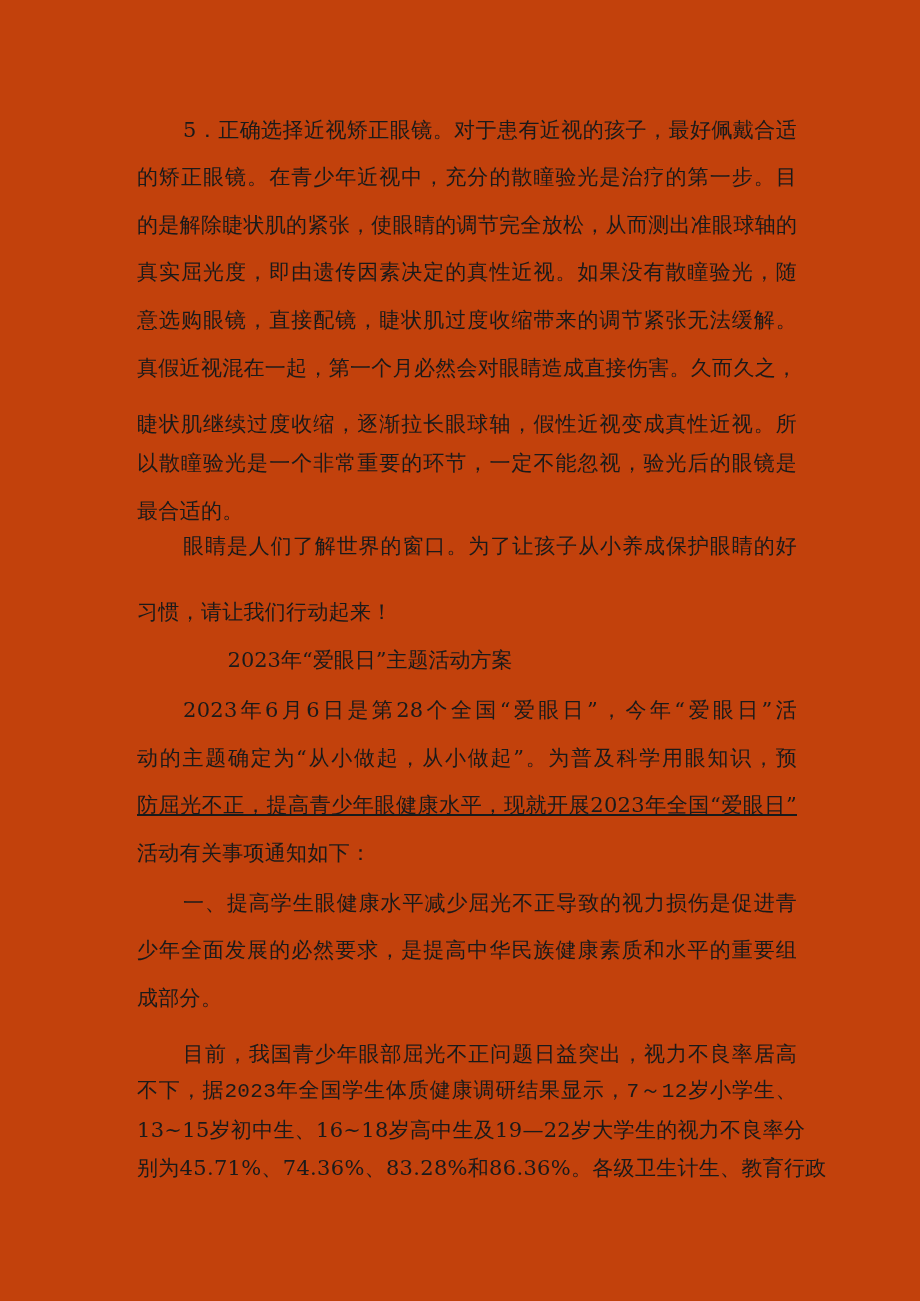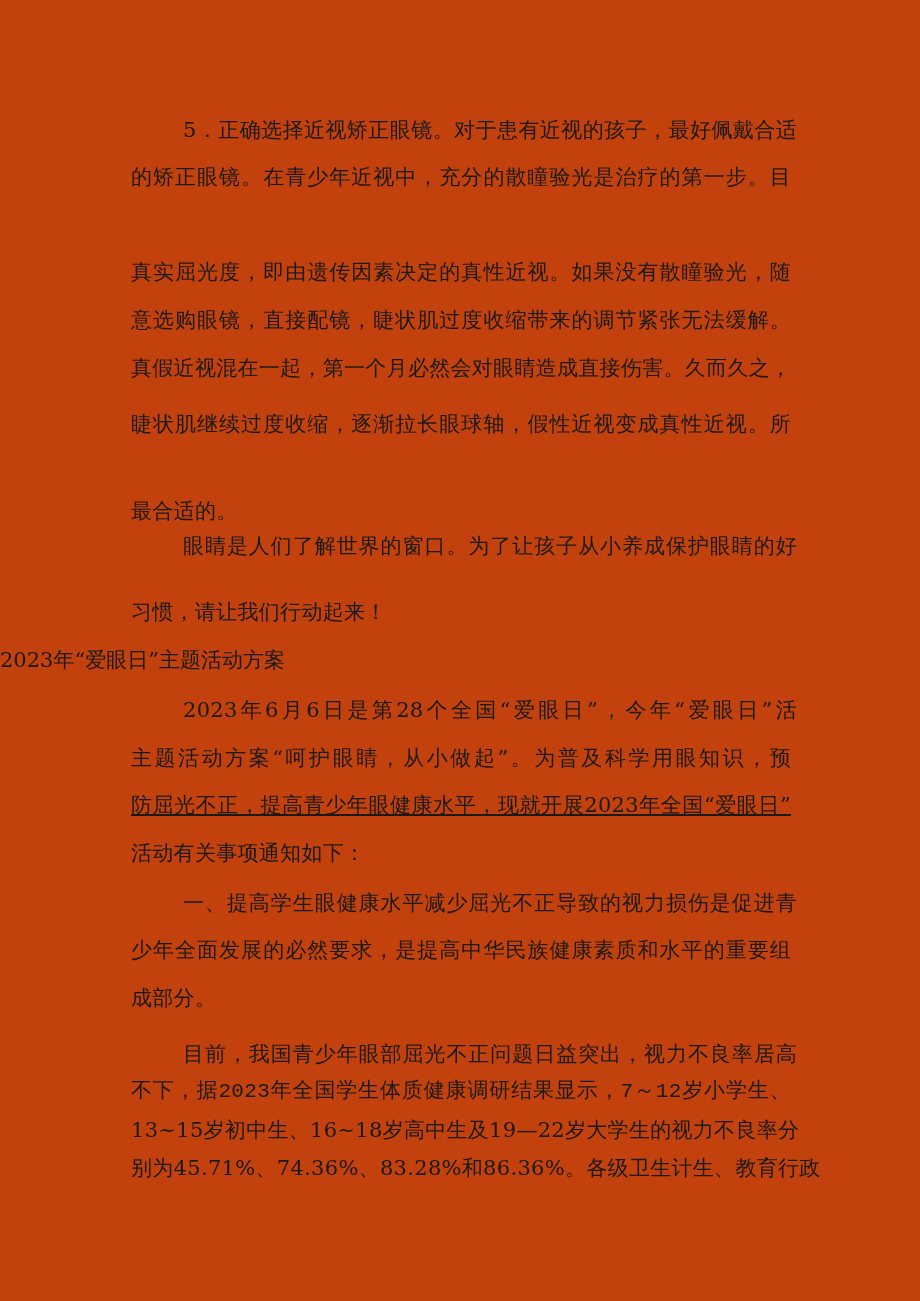--- a/index.html
+++ b/index.html
@@ -17,65 +17,68 @@
   }
   .page {
     position: absolute;
     left: 0; top: 0;
     width: 920px;
     height: 1301px;
     background: #c2410c;
   }
   .line {
     position: absolute;
-    left: 131px;
+    left: 137px;
     width: 660px;
     font-size: 21px;
     line-height: 28px;
     white-space: nowrap;
     text-align: justify;
     text-align-last: justify;
     letter-spacing: 0.3px;
   }
   .line.indent {
     left: 183px;
     width: 614px;
   }
   .line.last {
     text-align-last: left;
   }
   .title {
     position: absolute;
     left: 0;
     width: 740px;
+    text-align: center;
     font-size: 21px;
     line-height: 28px;
     white-space: nowrap;
   }
 </style>
 </head>
 <body>
 
 <div class="page">
 
   <div class="line indent" style="top:116px;">5．正确选择近视矫正眼镜。对于患有近视的孩子，最好佩戴合适</div>
   <div class="line" style="top:163px;">的矫正眼镜。在青少年近视中，充分的散瞳验光是治疗的第一步。目</div>
+  <div class="line" style="top:211px;">的是解除睫状肌的紧张，使眼睛的调节完全放松，从而测出准眼球轴的</div>
   <div class="line" style="top:258px;">真实屈光度，即由遗传因素决定的真性近视。如果没有散瞳验光，随</div>
   <div class="line" style="top:306px;">意选购眼镜，直接配镜，睫状肌过度收缩带来的调节紧张无法缓解。</div>
   <div class="line" style="top:354px;">真假近视混在一起，第一个月必然会对眼睛造成直接伤害。久而久之，</div>
   <div class="line" style="top:402px;margin-top:8px;">睫状肌继续过度收缩，逐渐拉长眼球轴，假性近视变成真性近视。所</div>
+  <div class="line" style="top:449px;">以散瞳验光是一个非常重要的环节，一定不能忽视，验光后的眼镜是</div>
   <div class="line last" style="top:497px;">最合适的。</div>
 
   <div class="line indent" style="top:532px;">眼睛是人们了解世界的窗口。为了让孩子从小养成保护眼睛的好</div>
   <div class="line last" style="top:598px;">习惯，请让我们行动起来！</div>
 
   <div class="title" style="top:646px;">2023年“爱眼日”主题活动方案</div>
 
   <div class="line indent" style="top:696px;">2023年6月6日是第28个全国“爱眼日”，今年“爱眼日”活</div>
-  <div class="line" style="top:744px;">主题活动方案“呵护眼睛，从小做起”。为普及科学用眼知识，预</div>
+  <div class="line" style="top:744px;">动的主题确定为“从小做起，从小做起”。为普及科学用眼知识，预</div>
   <div class="line" style="top:791px;text-decoration:underline;">防屈光不正，提高青少年眼健康水平，现就开展2023年全国“爱眼日”</div>
   <div class="line last" style="top:839px;">活动有关事项通知如下：</div>
 
   <div class="line" style="top:936px;">少年全面发展的必然要求，是提高中华民族健康素质和水平的重要组</div>
   <div class="line indent" style="top:889px;">一、提高学生眼健康水平减少屈光不正导致的视力损伤是促进青</div>
   <div class="line last" style="top:984px;">成部分。</div>
 
   <div class="line indent" style="top:1040px;">目前，我国青少年眼部屈光不正问题日益突出，视力不良率居高</div>
   <div class="line" style="top:1078px;font-family:Liberation Mono, monospace;">不下，据2023年全国学生体质健康调研结果显示，7～12岁小学生、</div>
   <div class="line" style="top:1116px;">13~15岁初中生、16~18岁高中生及19—22岁大学生的视力不良率分</div>

